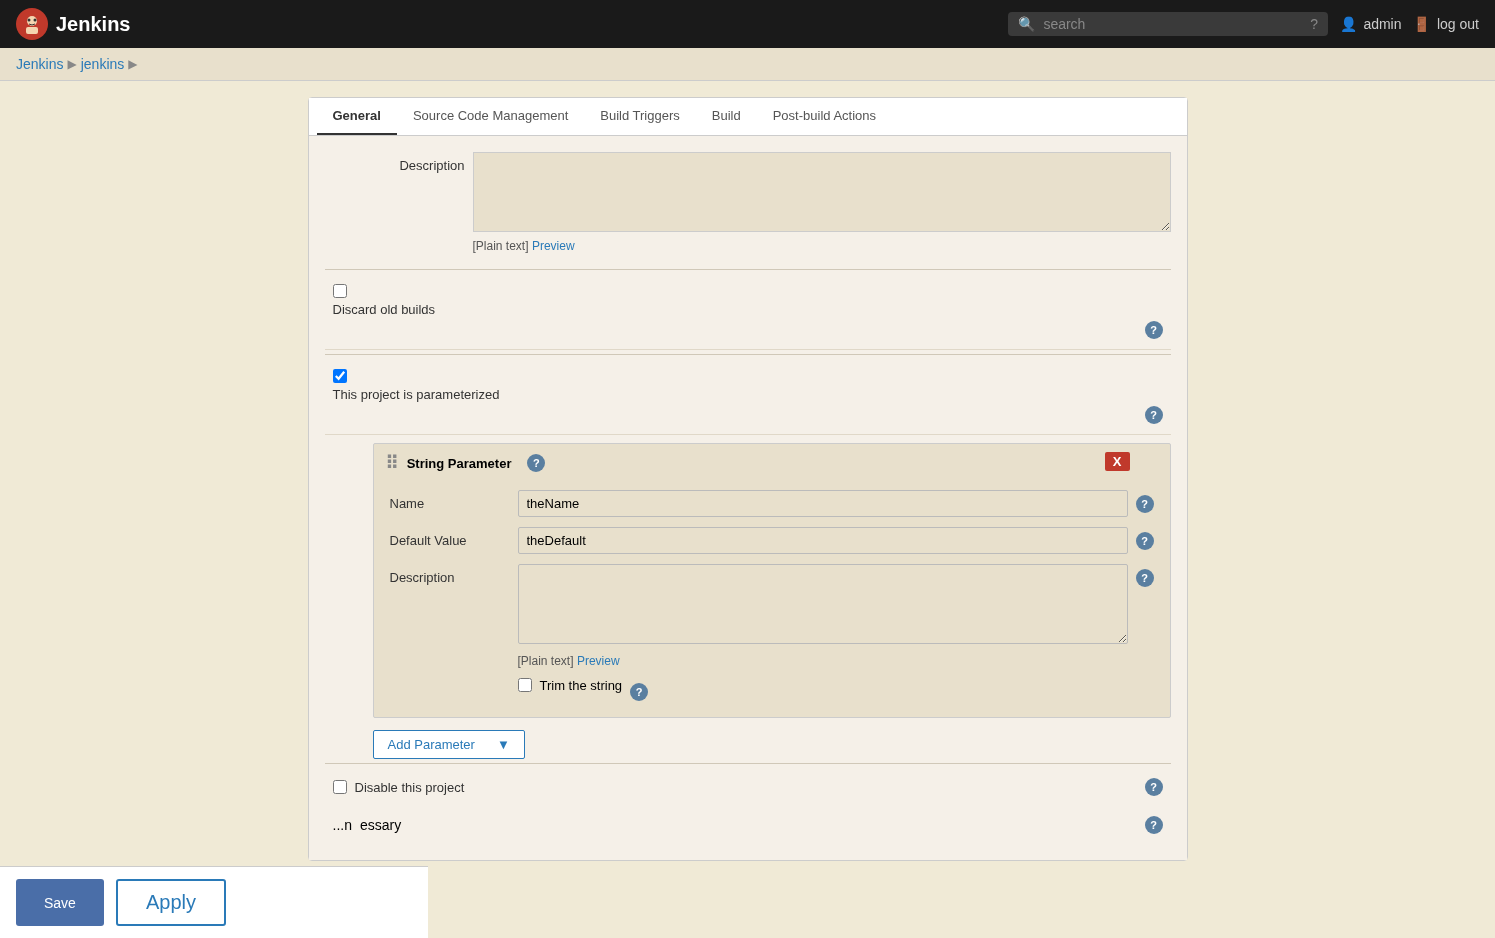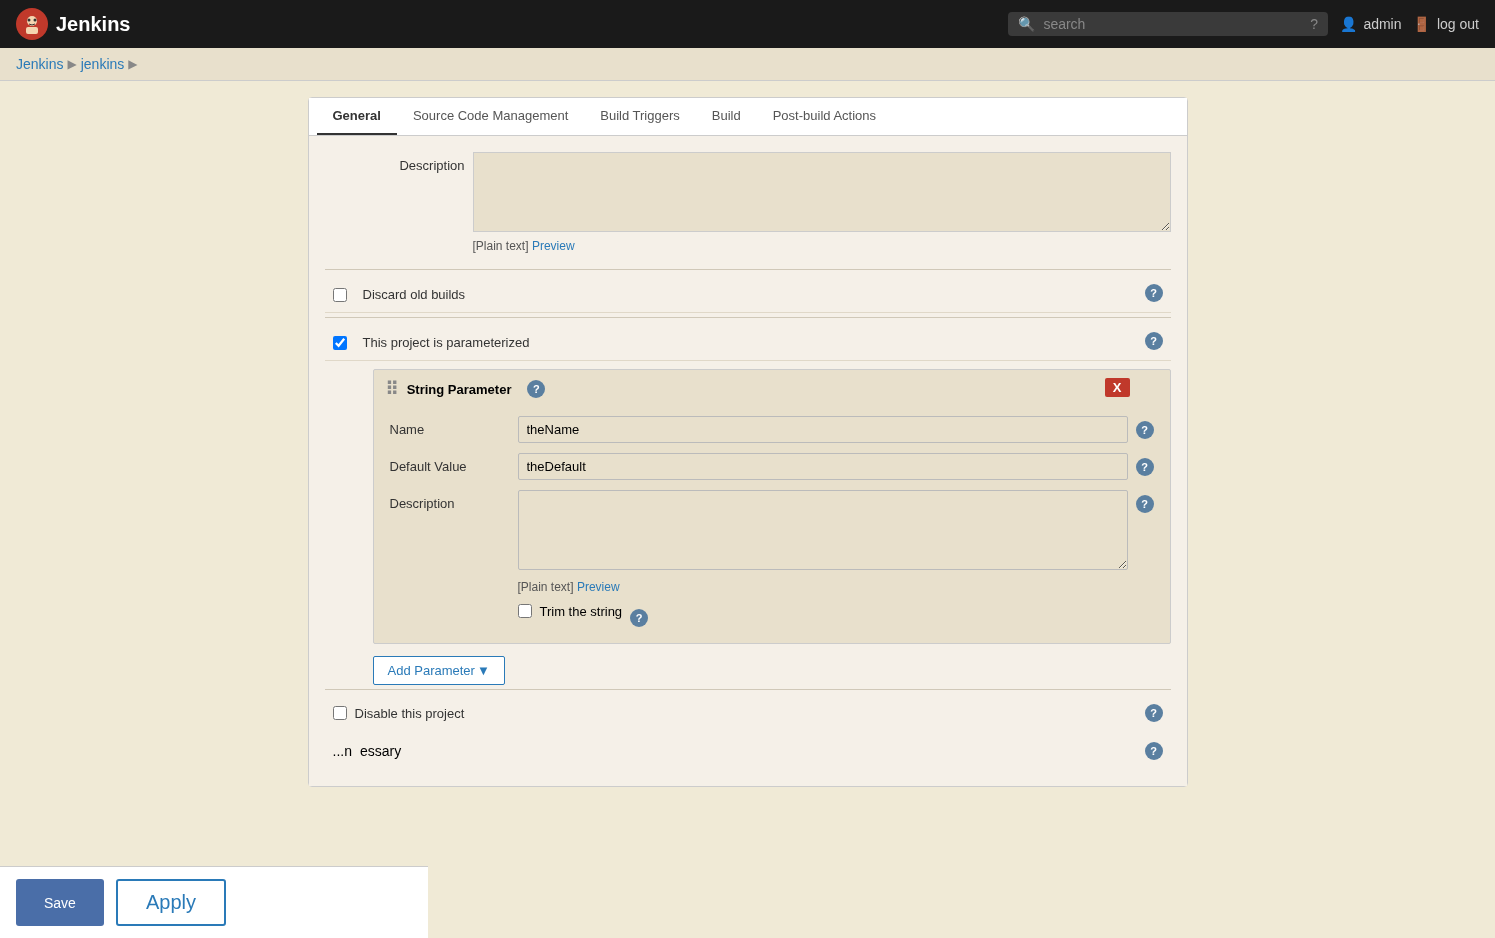--- a/index.html
+++ b/index.html
@@ -168,25 +168,26 @@
     }
     .plain-text-preview a {
       color: #2a7ab8;
       text-decoration: none;
       cursor: pointer;
     }
 
     
     .checkbox-row {
       display: flex;
-      align-items: flex-end;
+      align-items: flex-start;
       padding: 10px 8px;
       border-bottom: 1px solid #e0d8c8;
-      gap: 16px;
+      gap: 4px;
       position: relative;
+      flex-direction: column;
     }
     .checkbox-row:last-of-type {
       border-bottom: none;
     }
     .checkbox-label {
       font-size: 13px;
       color: #333;
     }
     .help-icon {
       width: 18px;
@@ -289,21 +290,21 @@
       display: flex;
       align-items: flex-start;
       gap: 8px;
       margin-left: 128px;
     }
 
     
     .add-param-btn {
       display: flex;
       align-items: center;
-      gap: 2px;
+      gap: 22px;
       background: white;
       border: 1px solid #2a7ab8;
       color: #2a7ab8;
       padding: 6px 14px;
       cursor: pointer;
       font-size: 13px;
       border-radius: 2px;
       margin-top: 12px;
     }
 

